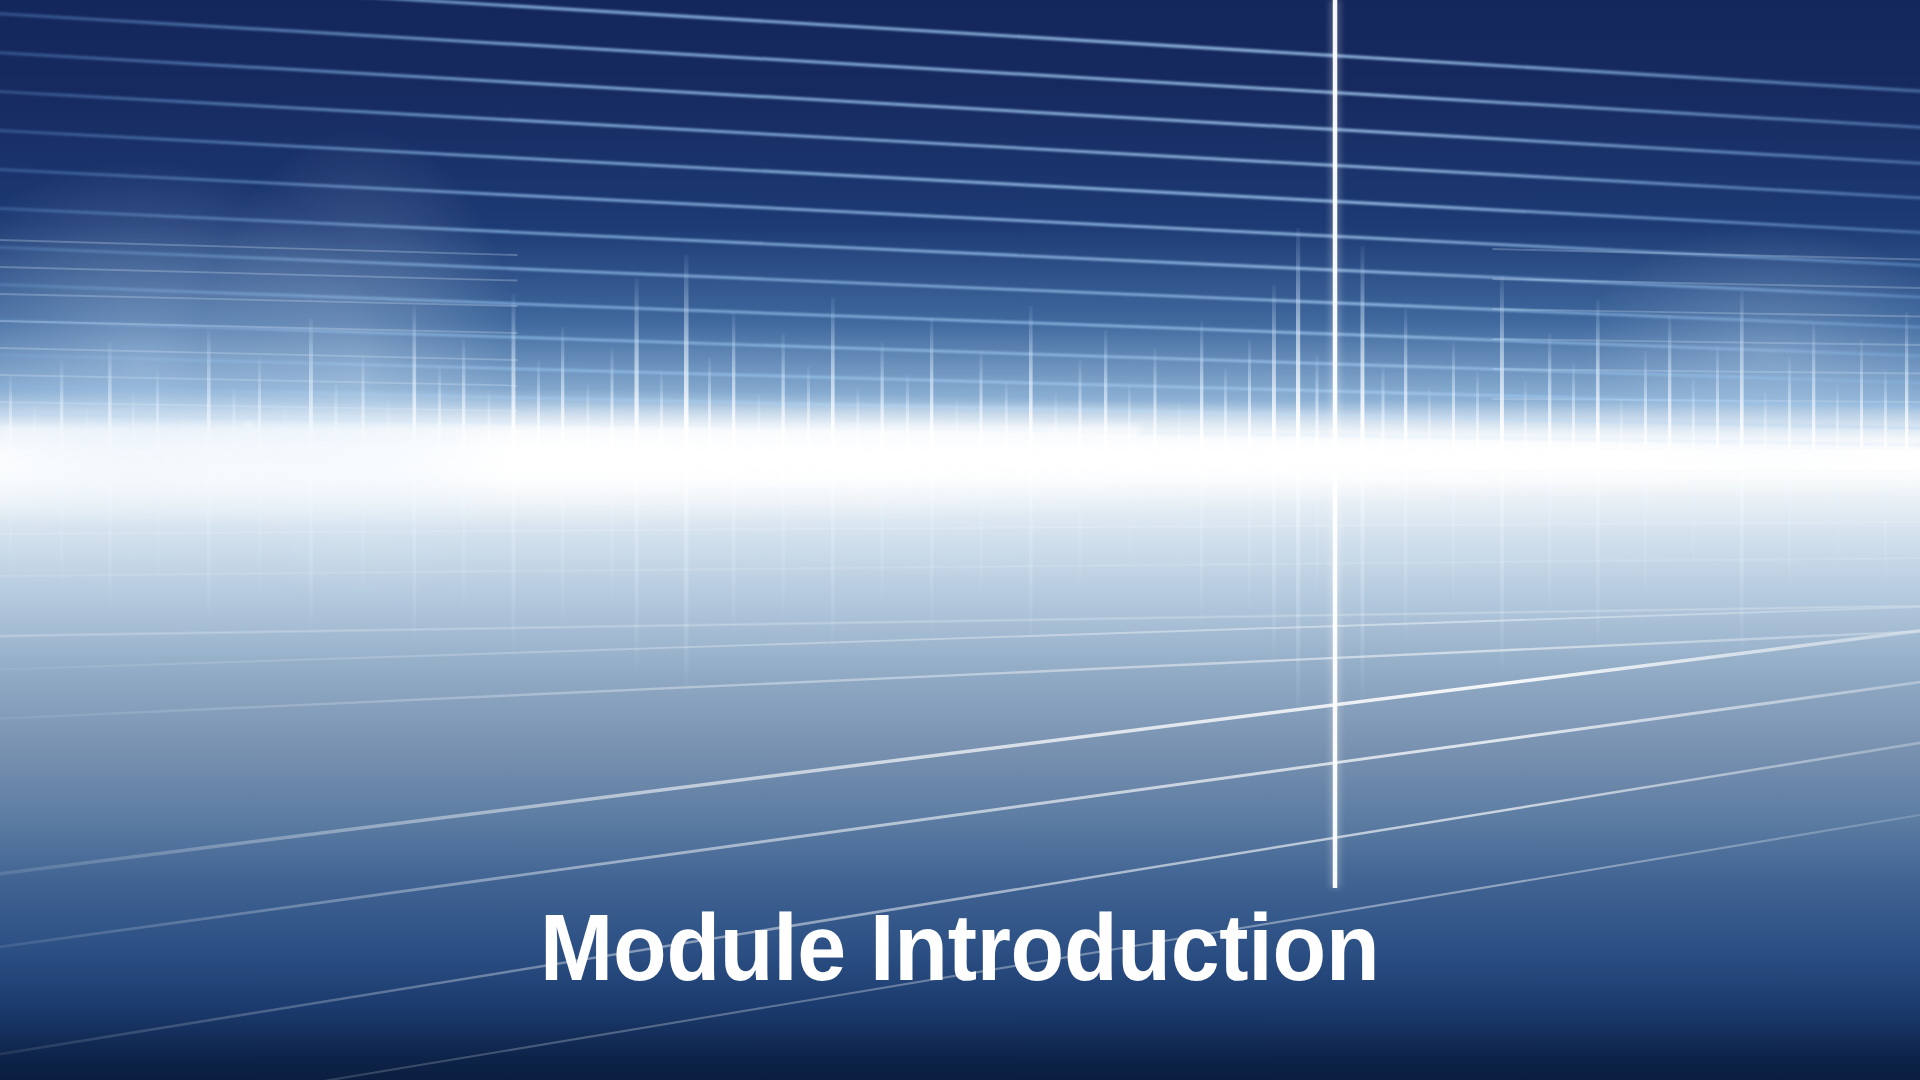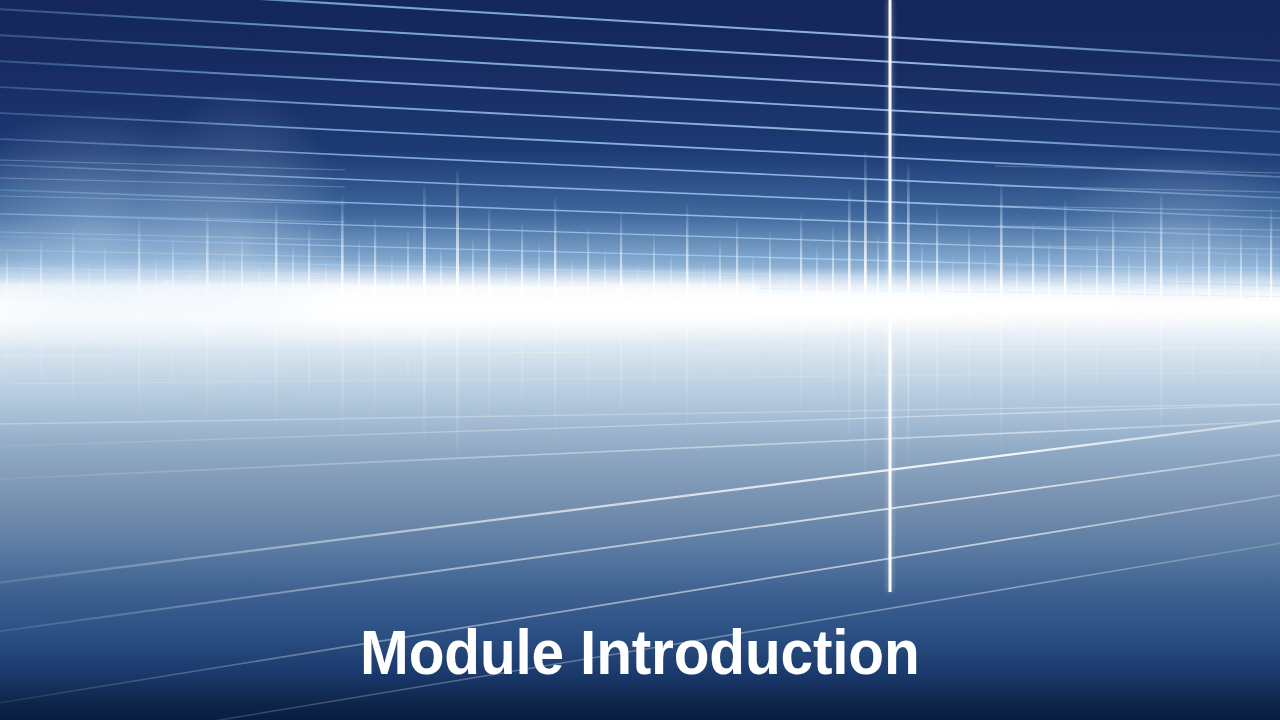--- a/index.html
+++ b/index.html
@@ -82,21 +82,21 @@
   #bg-lines {
     position: absolute;
     inset: 0;
   }
 
   
   #title-block {
     position: absolute;
     left: 0;
     right: 0;
-    top: 621px;
+    top: 601px;
     text-align: center;
   }
   #slide-title {
     display: inline-block;
     margin: 0;
     color: #ffffff;
     font-family: "Liberation Sans Narrow", "Liberation Sans", sans-serif;
     font-size: 63px;
     font-weight: bold;
     letter-spacing: -0.2px;

